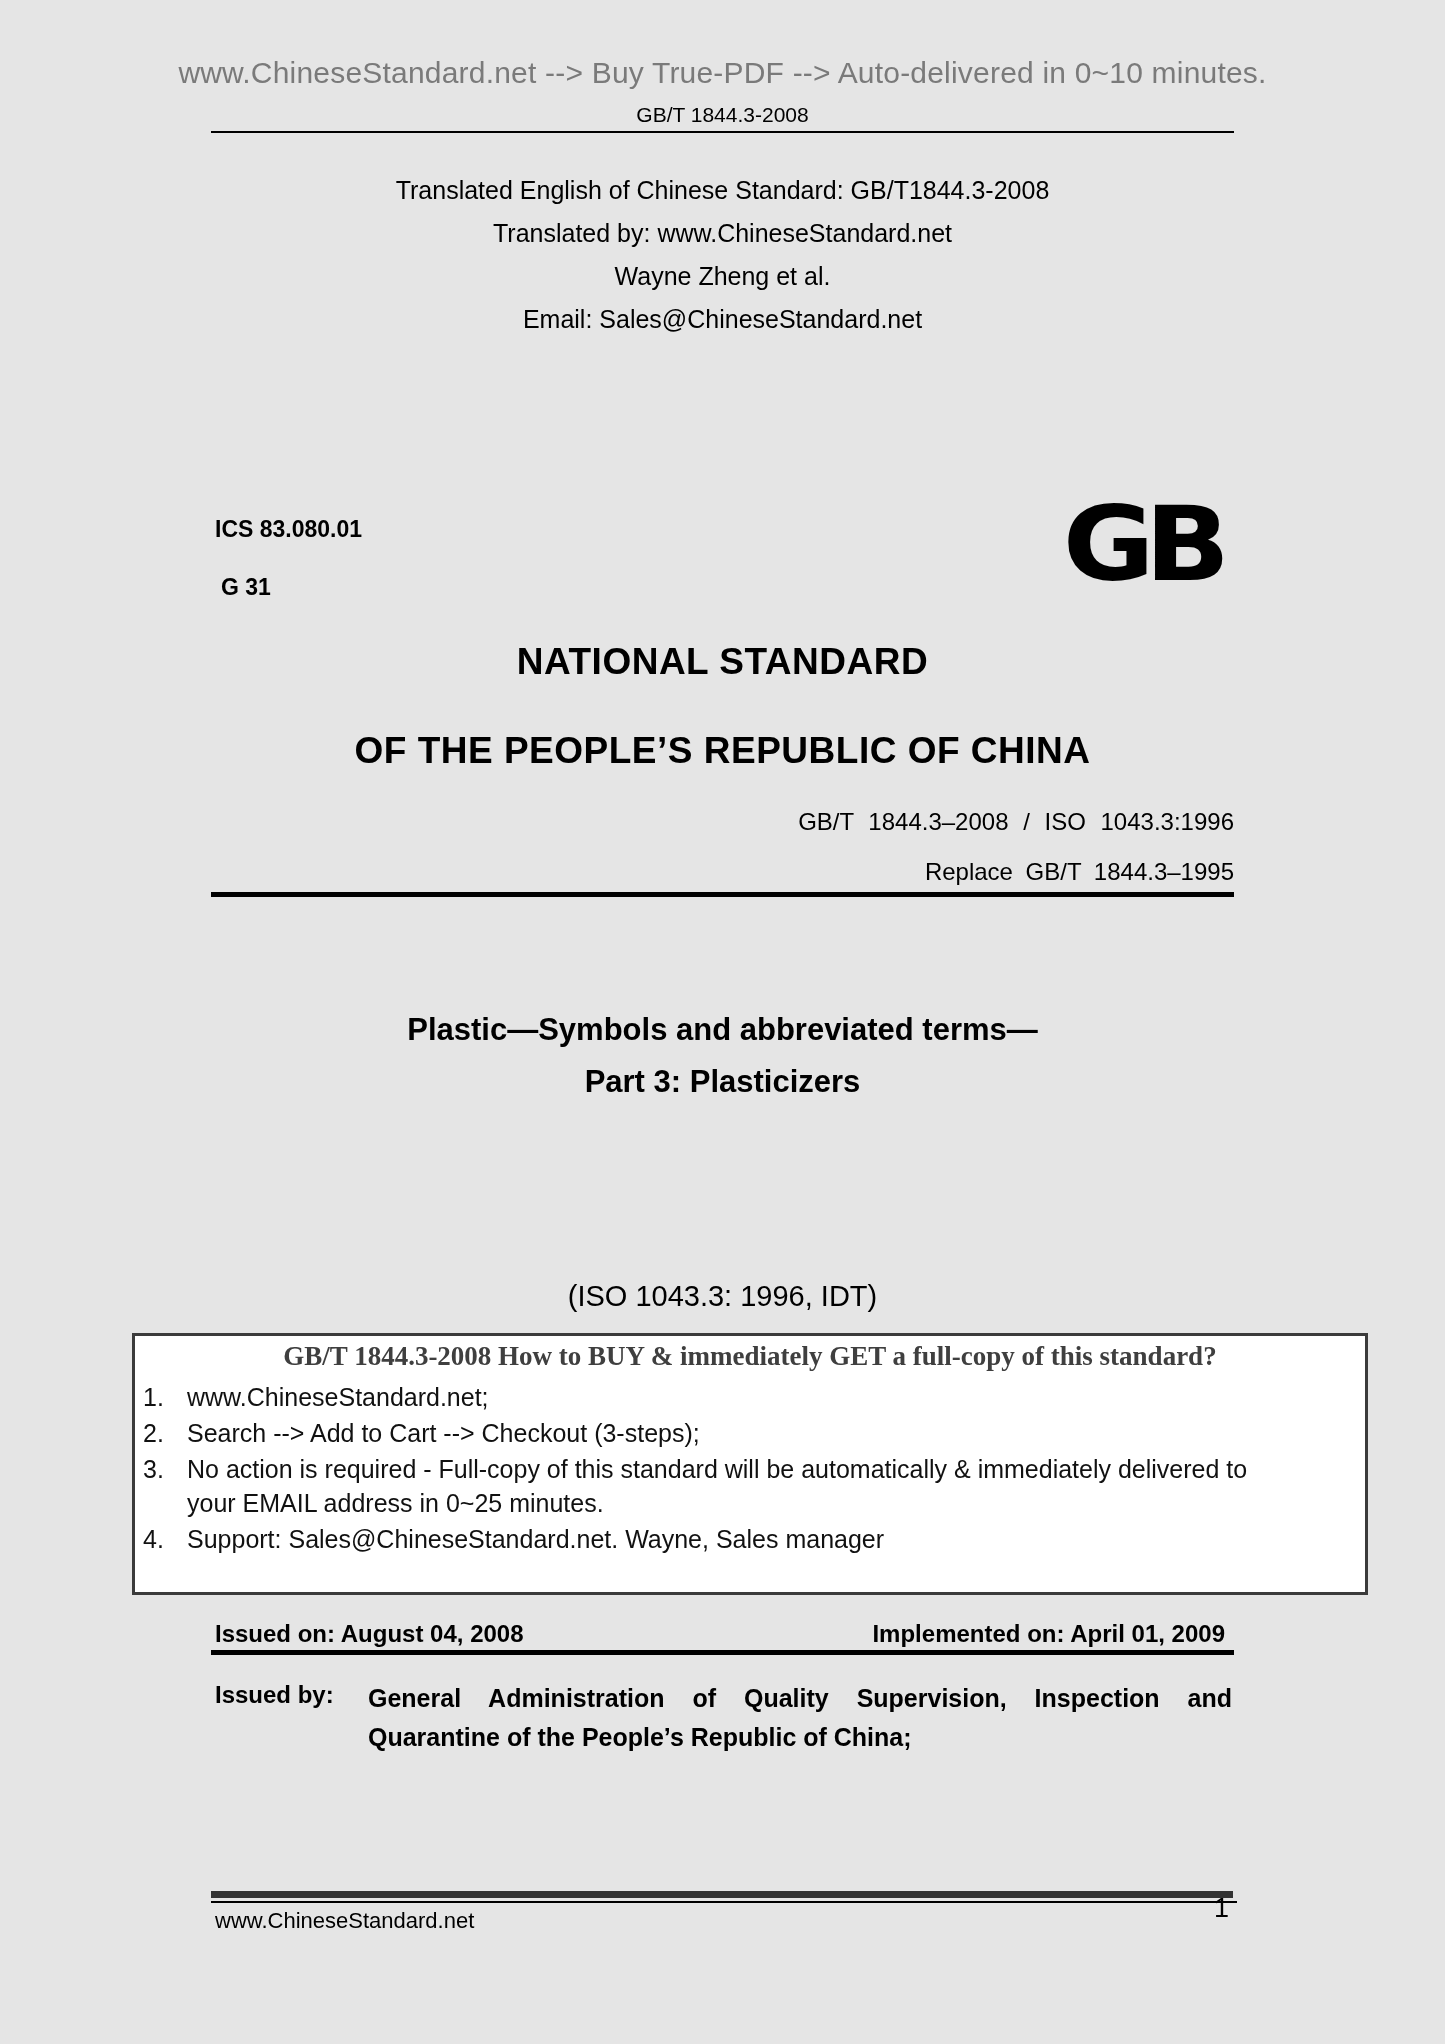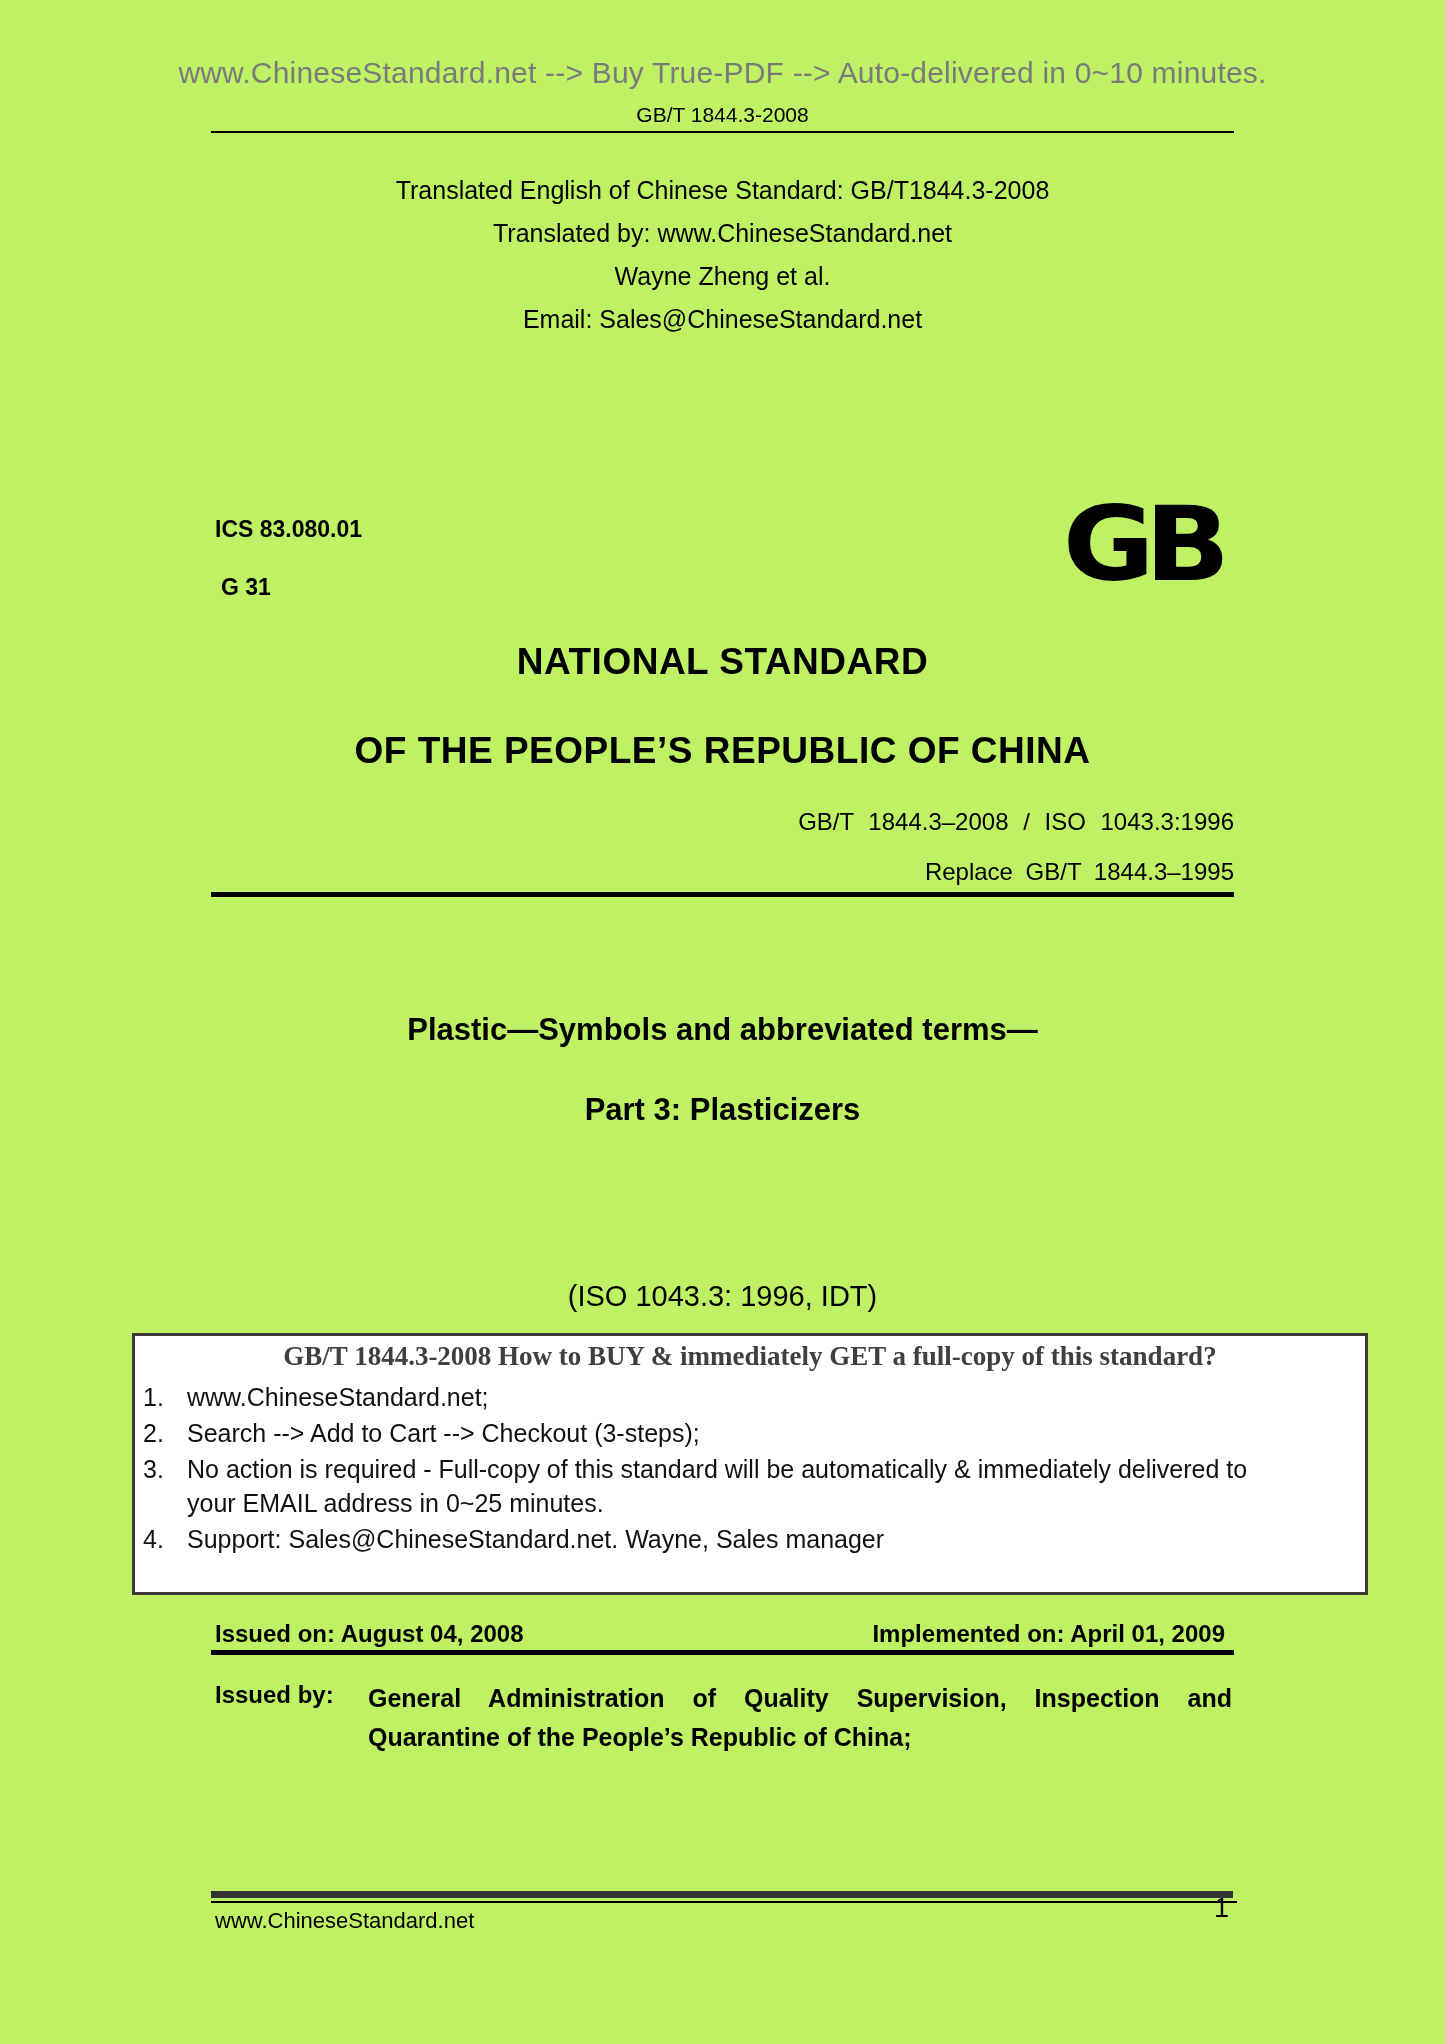--- a/index.html
+++ b/index.html
@@ -4,21 +4,21 @@
 <style>
   html, body {
     margin: 0;
     padding: 0;
     background: #ffffff;
   }
   .page {
     position: relative;
     width: 1445px;
     height: 2044px;
-    background: #bef264;
+    background: #e5e5e5;
     font-family: "Liberation Sans", sans-serif;
     color: #000000;
     overflow: hidden;
   }
   .abs { position: absolute; }
   .center { left: 0; width: 1445px; text-align: center; }
 
   .promo {
     top: 56px;
     font-size: 30px;
@@ -62,21 +62,21 @@
   .std-h2 { top: 730px; }
 
   .right-col { left: 211px; width: 1023px; text-align: right; }
   .std-code { top: 808px; font-size: 24px; word-spacing: 8px; }
   .replaces { top: 858px; font-size: 24px; word-spacing: 6px; }
 
   .rule-thick-1 { top: 892px; left: 211px; width: 1023px; height: 5px; background: #000; }
 
   .doc-title { font-weight: bold; font-size: 31px; }
   .title1 { top: 1012px; }
-  .title2 { top: 1092px; text-align: center; }
+  .title2 { top: 1064px; text-align: center; }
 
   .iso-note { top: 1280px; font-size: 29px; }
 
   .buy-box {
     top: 1333px; left: 132px; width: 1230px; height: 256px;
     border: 3px solid #3b3b3b;
     background: #ffffff;
     box-sizing: content-box;
   }
   .buy-box-title {

